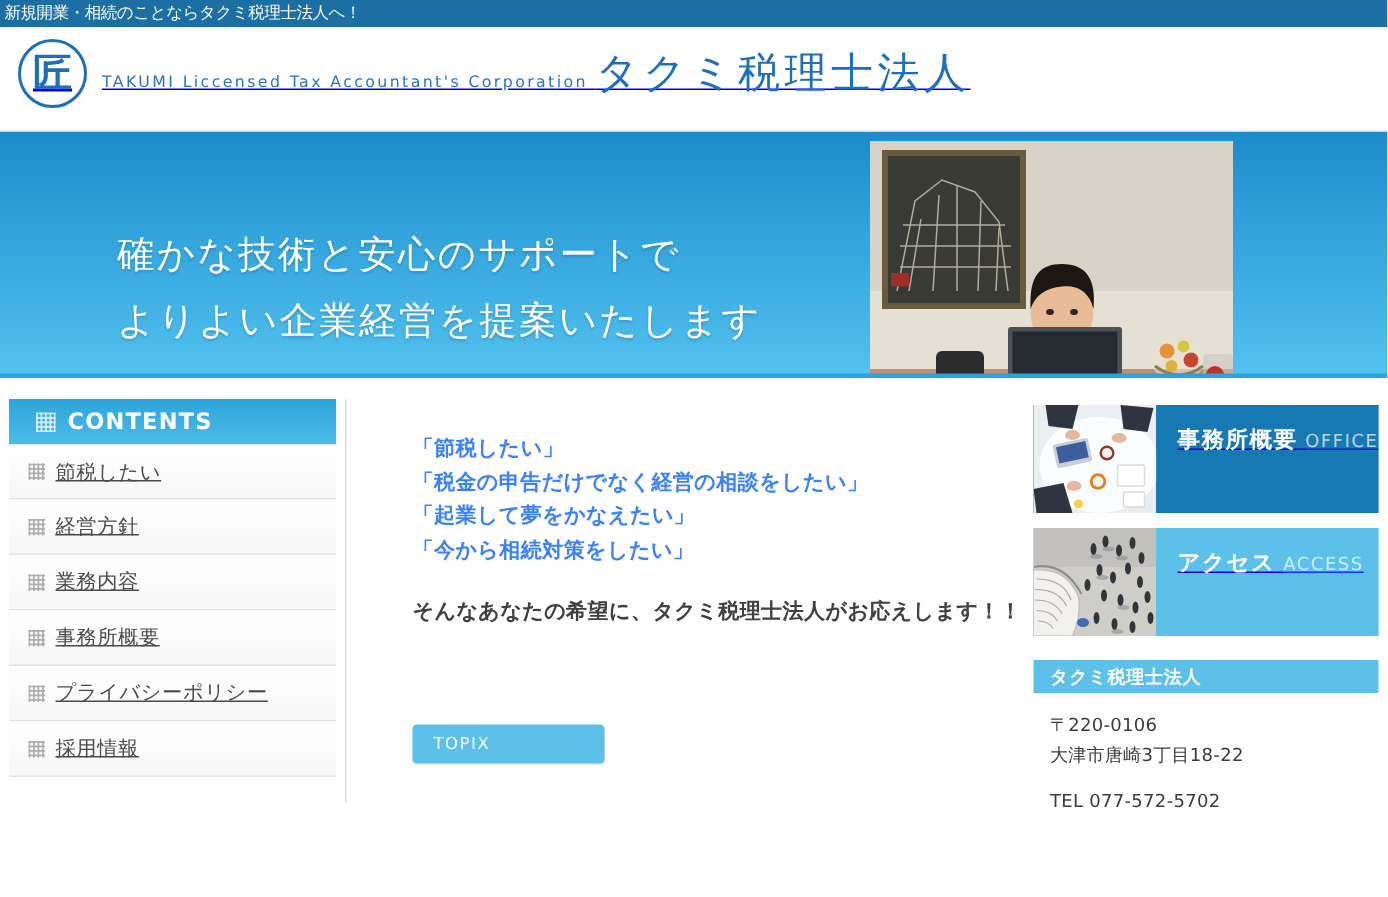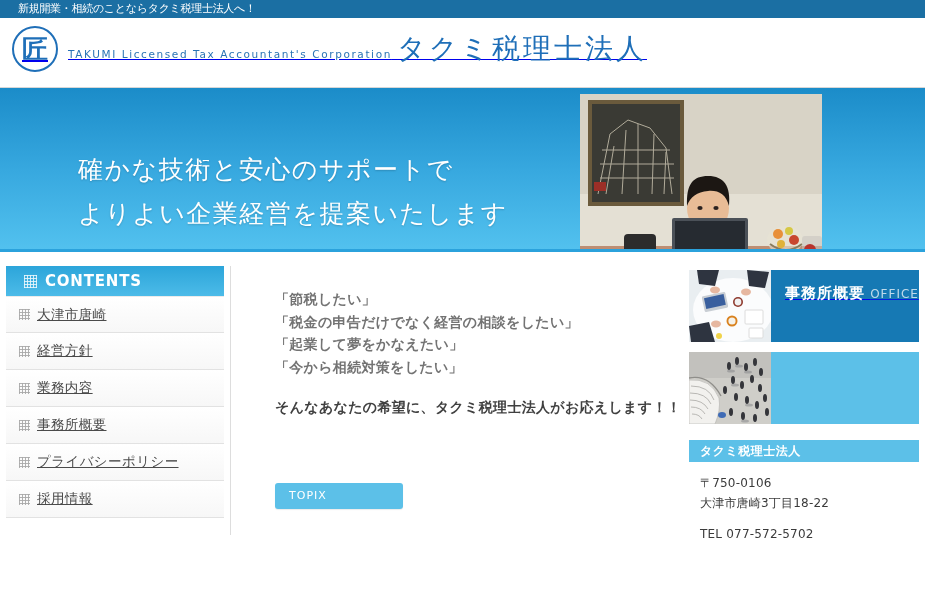--- a/index.html
+++ b/index.html
@@ -11,21 +11,21 @@
     font-family: "DejaVu Sans", "Liberation Sans", sans-serif;
   }
 
   
   .topbar {
     height: 18px;
     background: #1b6fa3;
     color: #ffffff;
     font-size: 11px;
     line-height: 18px;
-    padding-left: 18px;
+    padding-left: 3px;
     letter-spacing: -0.3px;
     white-space: nowrap;
     overflow: hidden;
   }
 
   
   .header {
     position: relative;
     height: 70px;
     background: #ffffff;
@@ -182,21 +182,21 @@
     cursor: pointer;
   }
   .side-item:first-of-type { border-top: 1px solid #ebebeb; }
 
   
   .main {
     flex: 1 1 auto;
     padding: 22px 0 0 44px;
   }
   .lead {
-    color: #737373;
+    color: #3b82f6;
     font-size: 14px;
     line-height: 1.62;
     font-weight: 700;
     letter-spacing: 0.3px;
   }
   .lead-sub {
     color: #404040;
     font-size: 14px;
     font-weight: 700;
     margin-top: 20px;
@@ -356,21 +356,21 @@
 <div class="page">
 
   <nav class="sidebar">
     <div class="side-head">
       <span class="dot-icon"></span>
       <span>CONTENTS</span>
     </div>
 
     <a class="side-item" href="#">
       <span class="dot-icon grey"></span>
-      <span>大津市唐崎</span>
+      <span>節税したい</span>
     </a>
     <a class="side-item" href="#">
       <span class="dot-icon grey"></span>
       <span>経営方針</span>
     </a>
     <a class="side-item" href="#">
       <span class="dot-icon grey"></span>
       <span>業務内容</span>
     </a>
     <a class="side-item" href="#">
@@ -475,24 +475,28 @@
             <ellipse cx="42" cy="19" rx="4" ry="1.6"></ellipse>
               <ellipse cx="50" cy="14" rx="4" ry="1.6"></ellipse>
             <ellipse cx="59" cy="20" rx="4" ry="1.6"></ellipse>
               <ellipse cx="46" cy="33" rx="4" ry="1.6"></ellipse>
             <ellipse cx="60" cy="53" rx="4" ry="1.6"></ellipse>
               <ellipse cx="56" cy="69" rx="4" ry="1.6"></ellipse>
           </g>
           <ellipse cx="33" cy="63" rx="4" ry="3" fill="#3f6bb5"></ellipse>
         </svg>
       </span>
+      <span class="body">
+        <span class="b-jp">アクセス</span>
+        <span class="b-en">ACCESS</span>
+      </span>
     </a>
 
     <div class="infobox">
       <div class="info-head">タクミ税理士法人</div>
       <div class="info-body">
-        <div>〒750-0106</div>
+        <div>〒220-0106</div>
         <div>大津市唐崎3丁目18-22</div>
         <div class="info-tel">TEL 077-572-5702</div>
       </div>
     </div>
   </aside>
 </div>
 
 </body></html>

